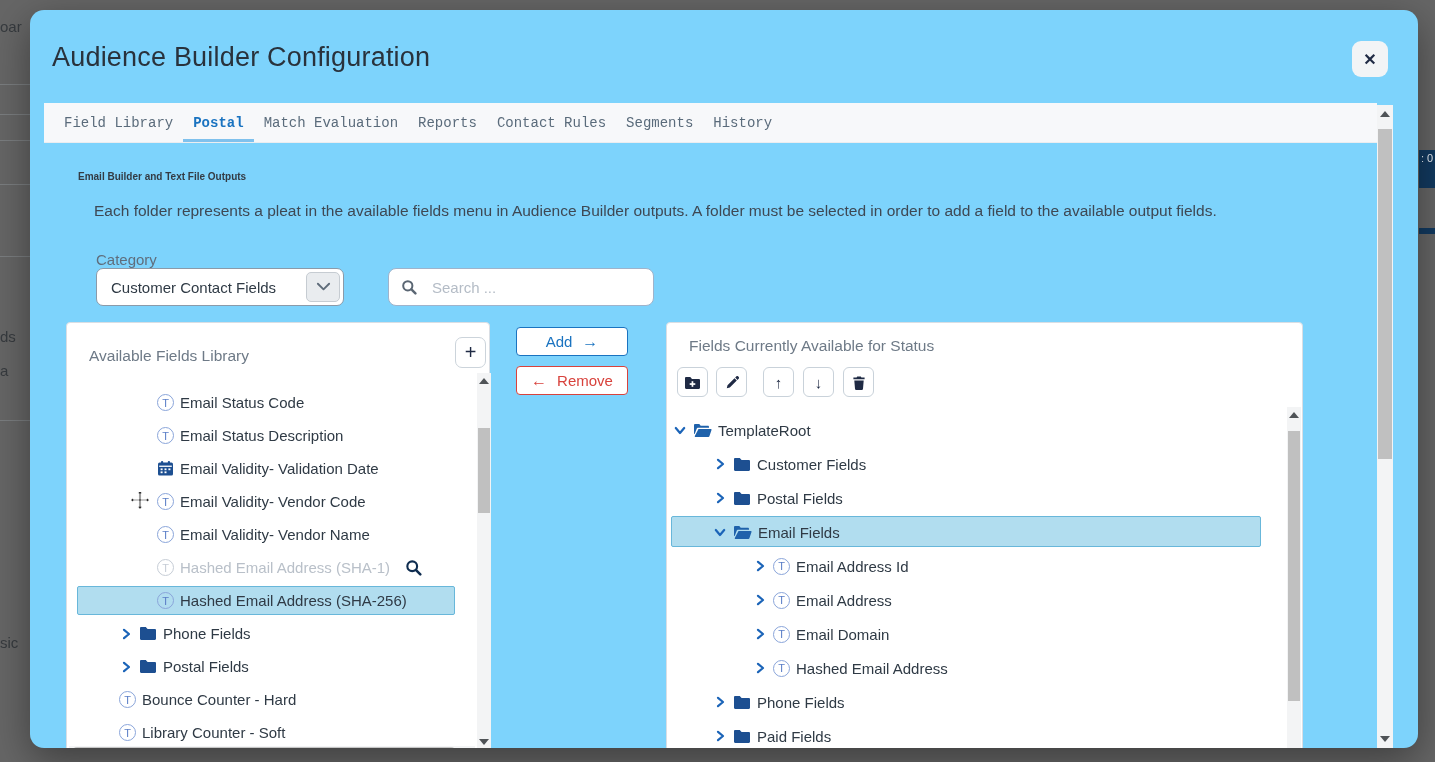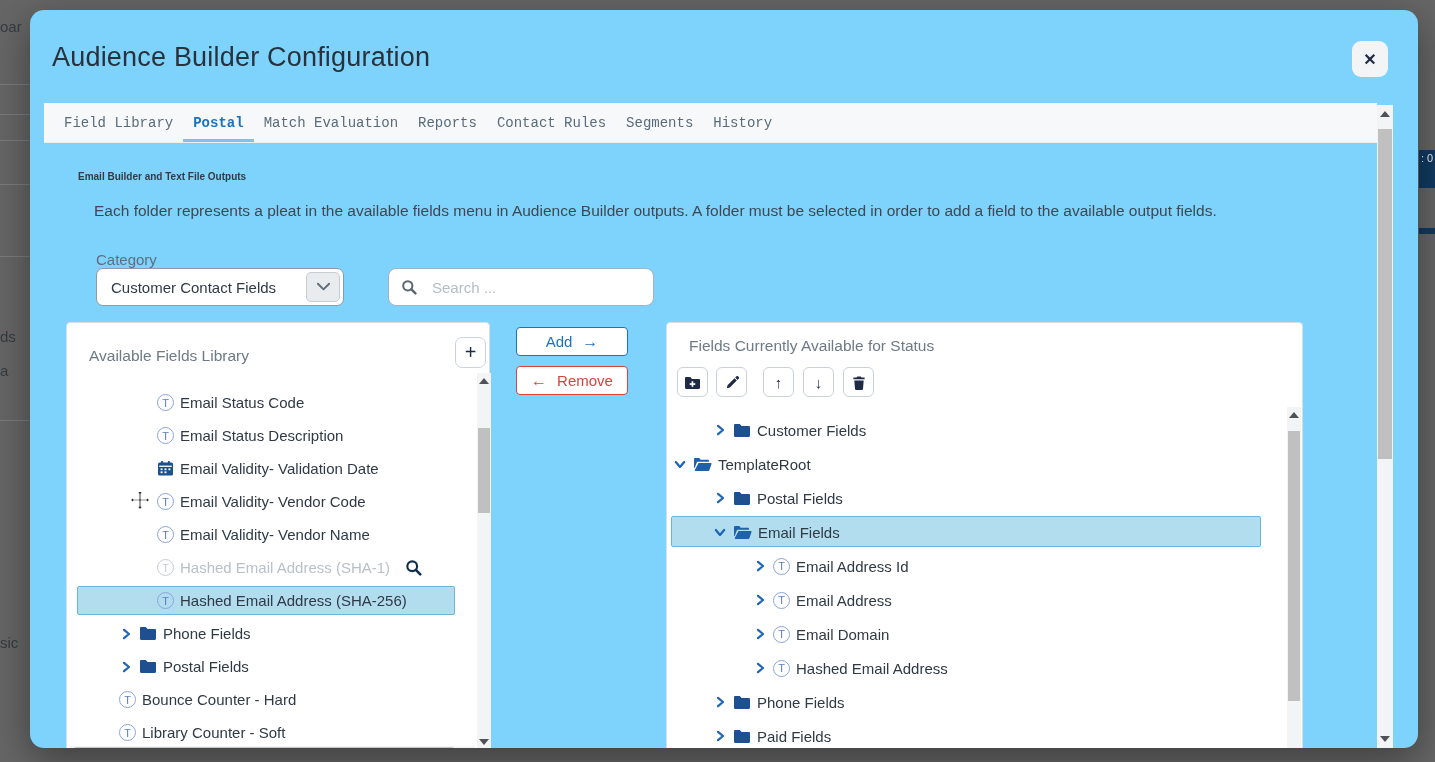--- a/index.html
+++ b/index.html
@@ -350,37 +350,37 @@
     <button class="tbtn" style="left:136px">
       <span>↓</span>
     </button>
     <button class="tbtn" style="left:176px">
       <svg width="15" height="15" viewBox="0 0 15 15">
           <use href="#trash"></use>
         </svg>
     </button>
 
     <div class="abs" style="left:0; top:90px; width:620px">
-      <div class="rrow rind1">
-        <svg width="14" height="14" viewBox="0 0 14 14">
-            <use href="#chev-r"></use>
-          </svg>
-        <svg width="18" height="17" viewBox="0 0 18 17">
-            <use href="#folder-c"></use>
-          </svg>
-        <span class="row-label">Customer Fields</span>
-      </div>
       <div class="rrow rind0">
         <svg width="14" height="14" viewBox="0 0 14 14">
             <use href="#chev-d"></use>
           </svg>
         <svg width="19" height="16" viewBox="0 0 19 16">
             <use href="#folder-o"></use>
           </svg>
         <span class="row-label">TemplateRoot</span>
+      </div>
+      <div class="rrow rind1">
+        <svg width="14" height="14" viewBox="0 0 14 14">
+            <use href="#chev-r"></use>
+          </svg>
+        <svg width="18" height="17" viewBox="0 0 18 17">
+            <use href="#folder-c"></use>
+          </svg>
+        <span class="row-label">Customer Fields</span>
       </div>
       <div class="rrow rind1">
         <svg width="14" height="14" viewBox="0 0 14 14">
             <use href="#chev-r"></use>
           </svg>
         <svg width="18" height="17" viewBox="0 0 18 17">
             <use href="#folder-c"></use>
           </svg>
         <span class="row-label">Postal Fields</span>
       </div>

